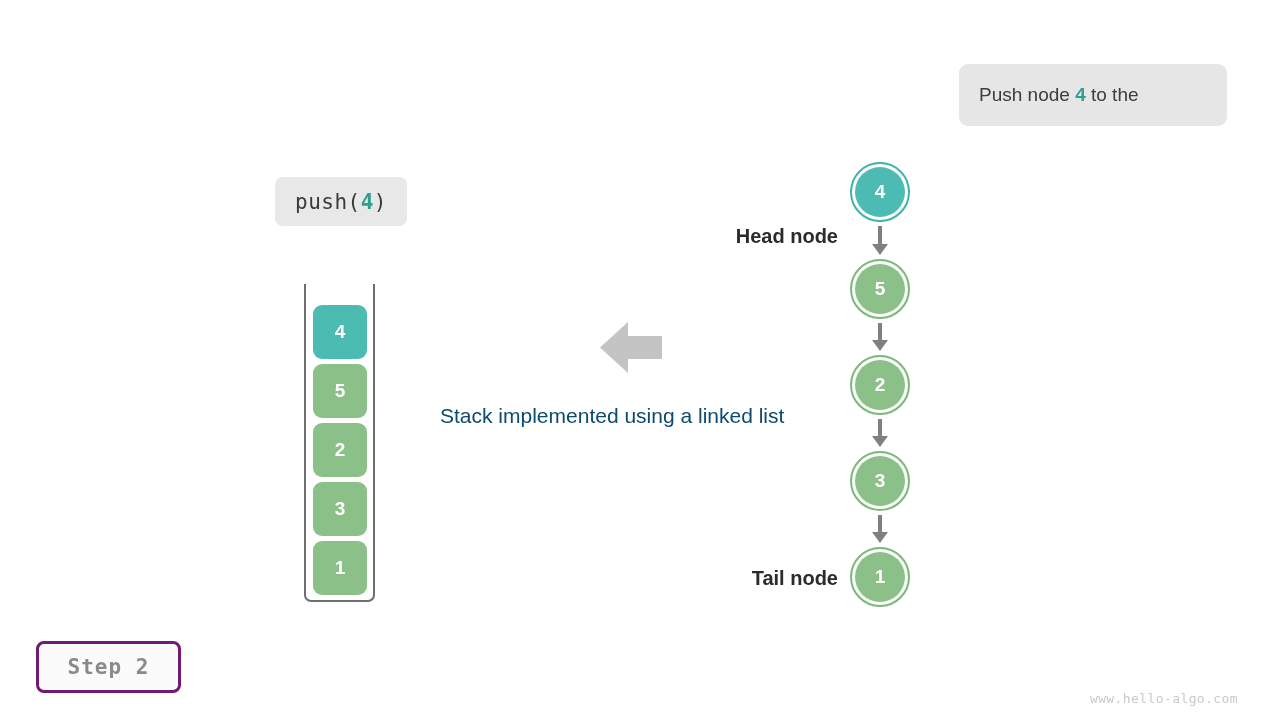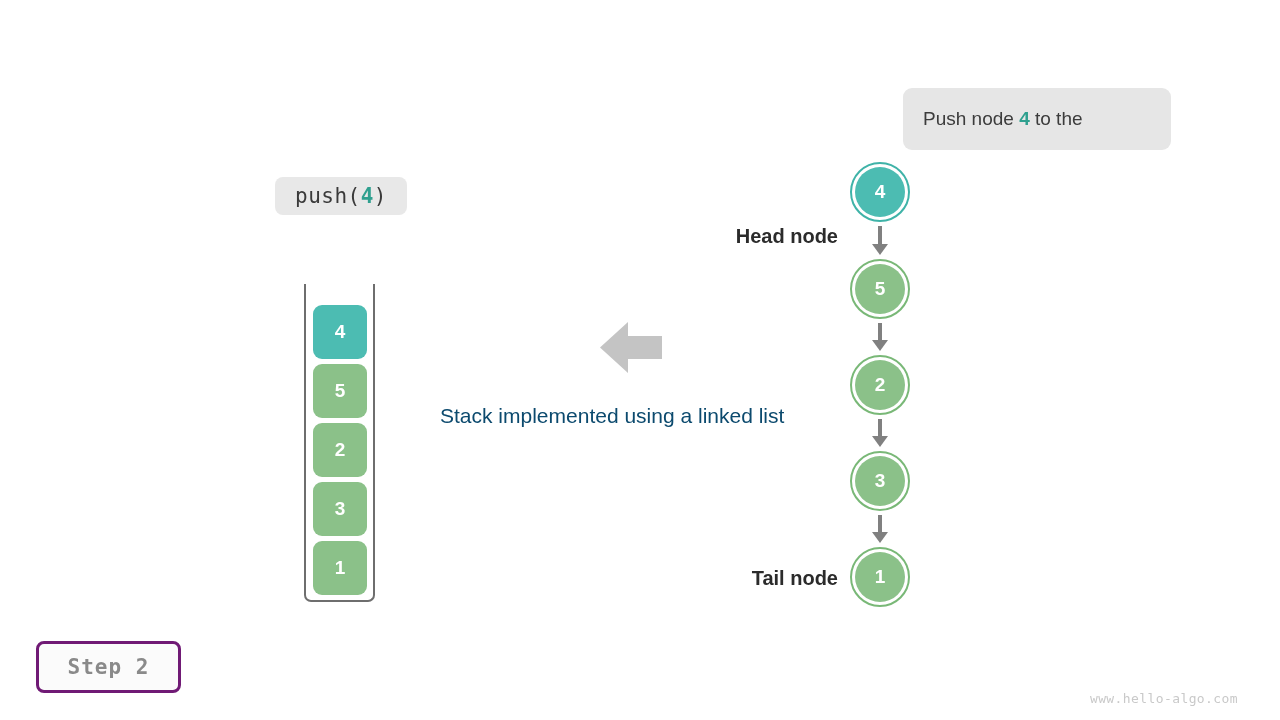--- a/index.html
+++ b/index.html
@@ -12,44 +12,43 @@
     height: 720px;
     position: relative;
     overflow: hidden;
     font-family: "Liberation Sans", sans-serif;
     -webkit-font-smoothing: antialiased;
   }
 
   
   .callout {
     position: absolute;
-    left: 903px;
+    left: 959px;
     top: 64px;
     width: 268px;
     box-sizing: border-box;
     padding: 17px 20px 18px 20px;
     background: #e6e6e6;
     border-radius: 9px;
     color: #3c3c3c;
     font-size: 19px;
     line-height: 27px;
-    margin-top: 24px;
   }
   .callout .accent {
     color: #2fa08f;
     font-weight: bold;
   }
 
   
   .push-chip {
     position: absolute;
     left: 275px;
     top: 177px;
     width: 132px;
-    height: 38px;
+    height: 49px;
     box-sizing: border-box;
     background: #e8e8e8;
     border-radius: 8px;
     display: flex;
     align-items: center;
     justify-content: center;
     font-family: "DejaVu Sans Mono", "Liberation Mono", monospace;
     font-size: 21px;
     color: #3a3a3a;
     letter-spacing: 0.5px;

